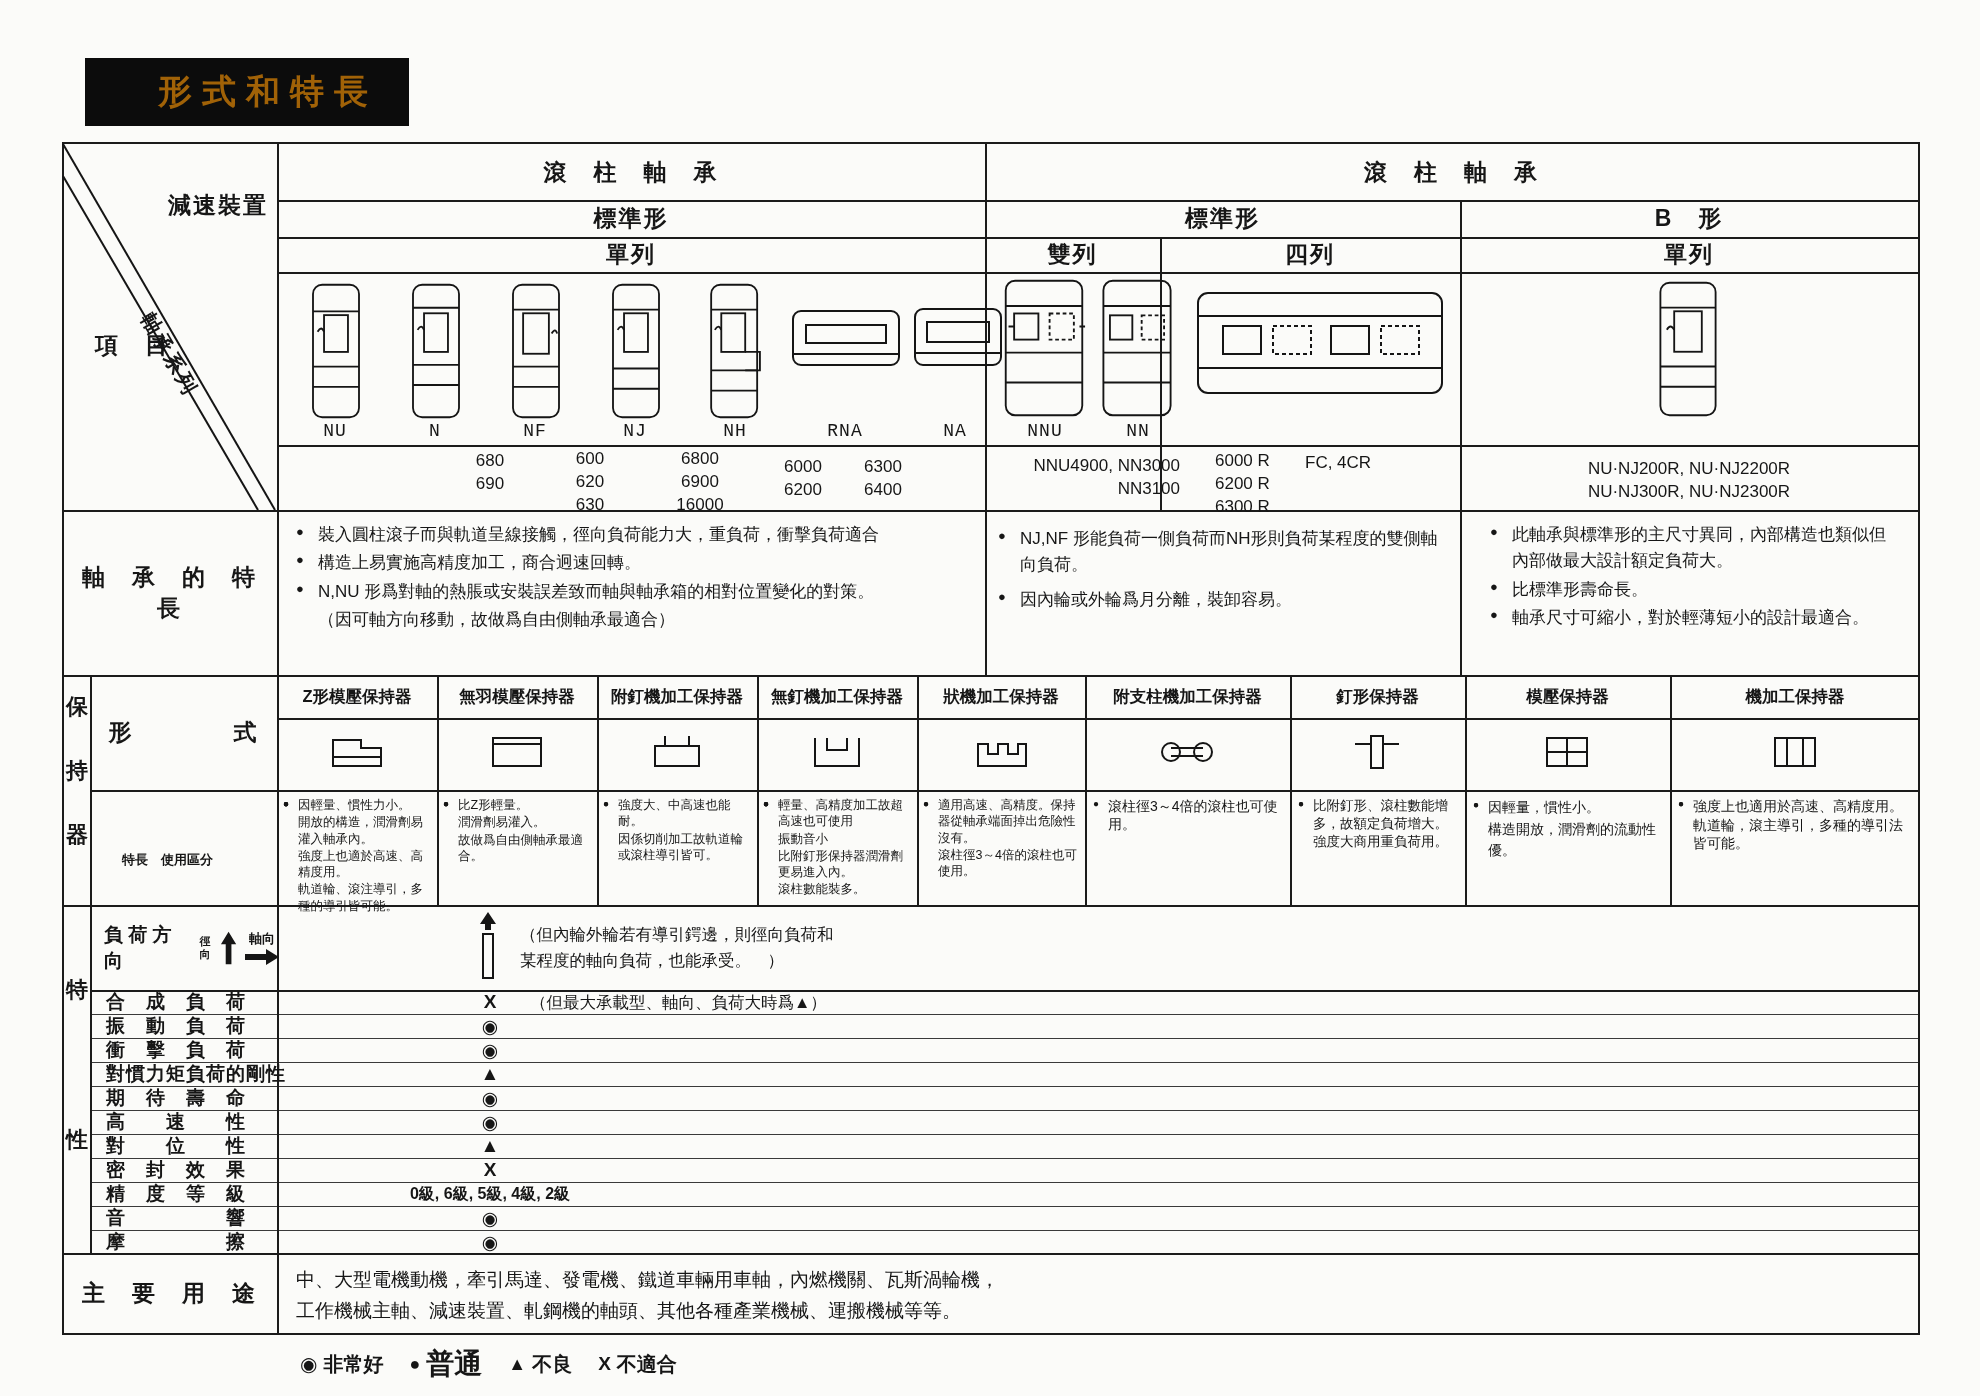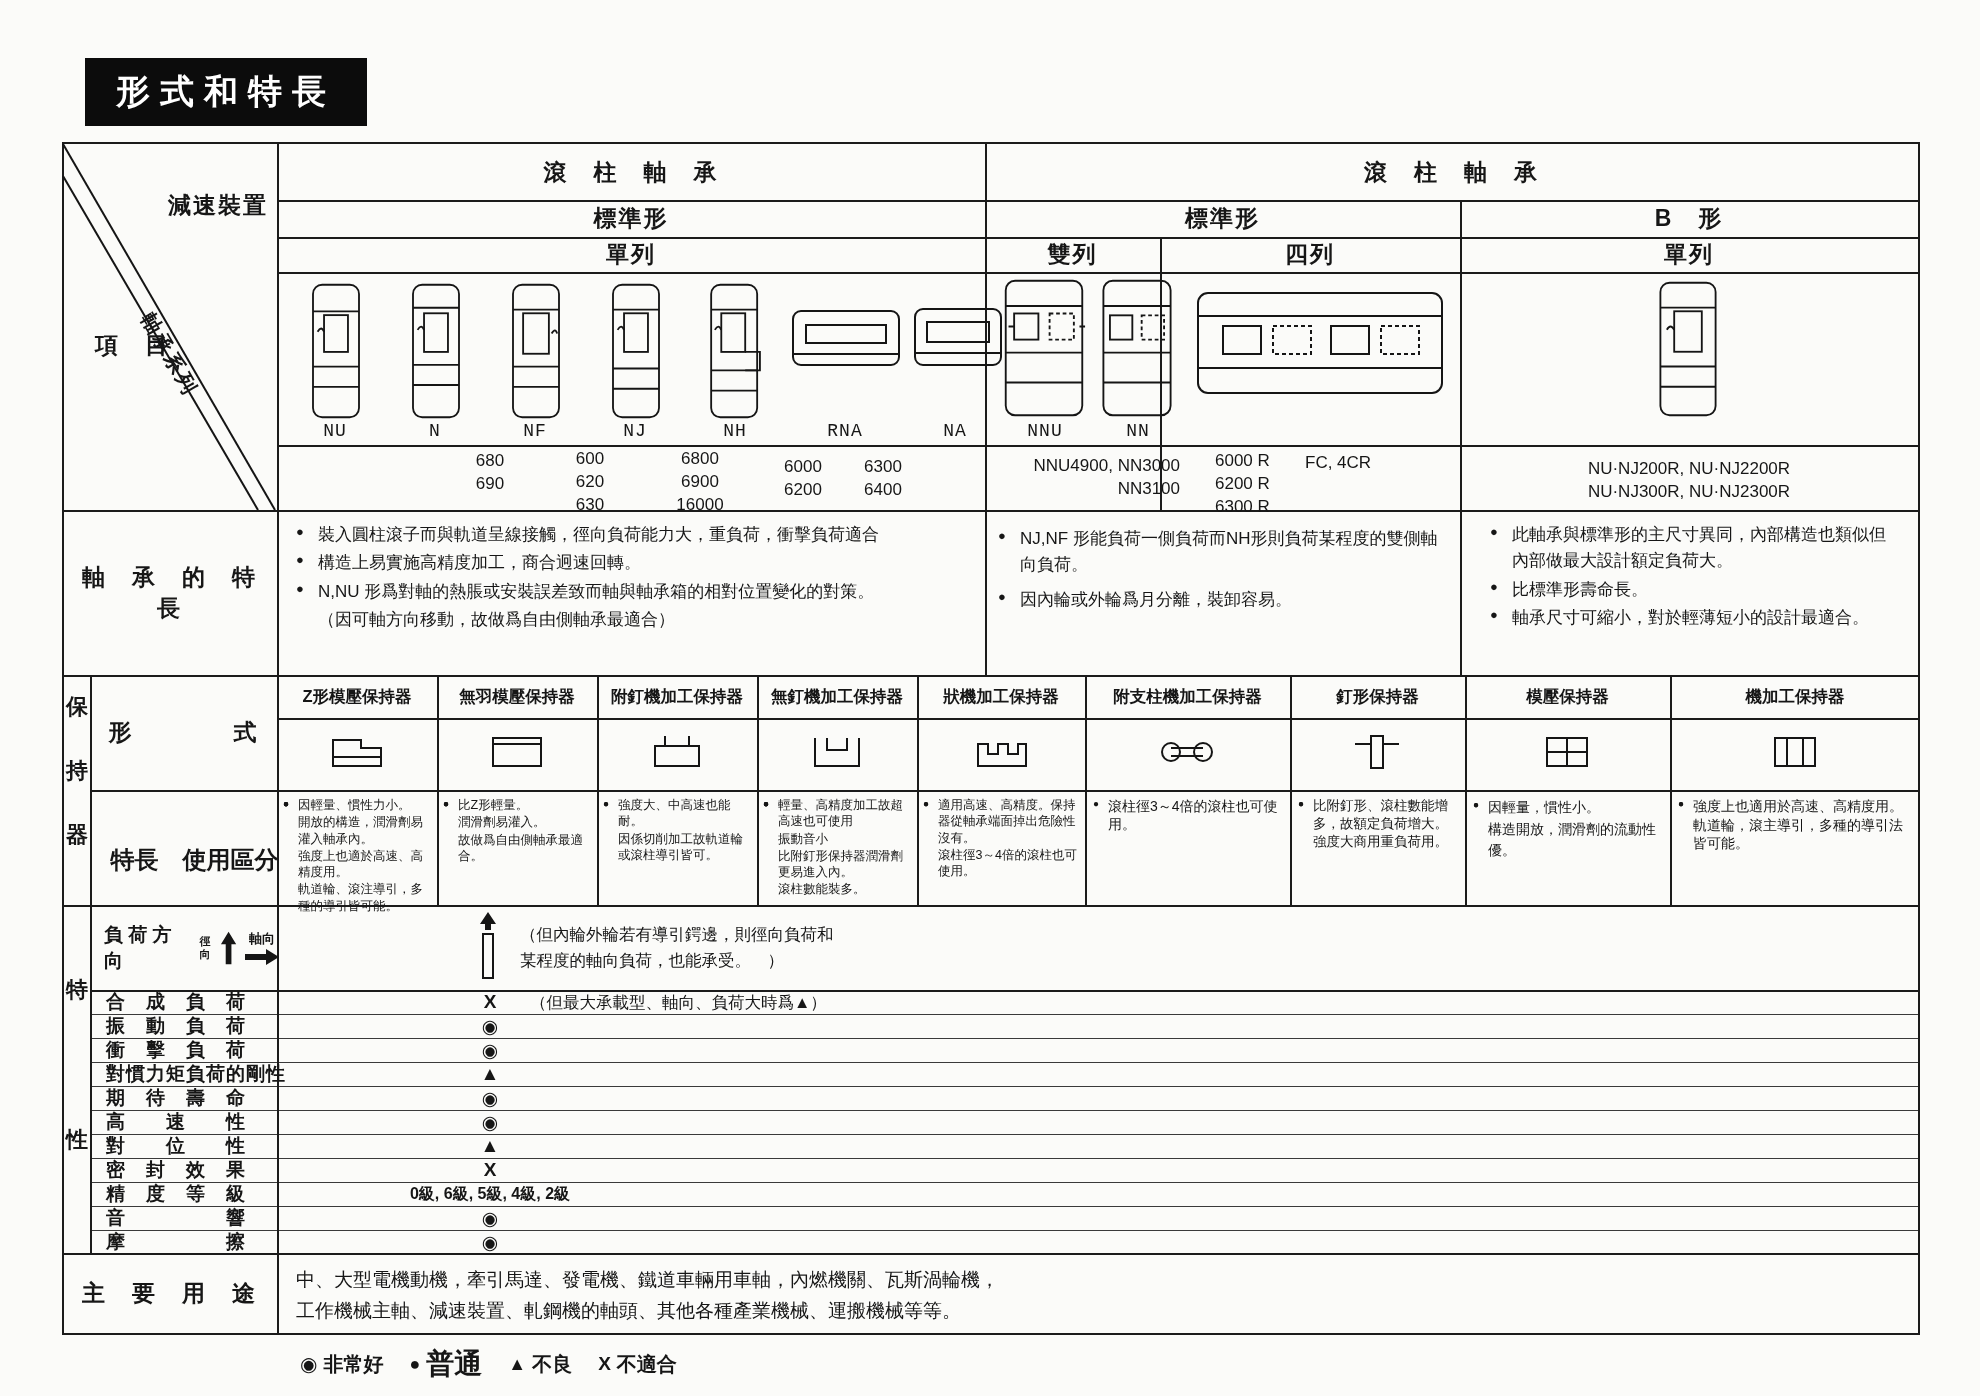--- a/index.html
+++ b/index.html
@@ -6,22 +6,22 @@
   .page{position:relative;width:1980px;height:1396px;background:#fbfbf9;overflow:hidden;
         font-family:"Liberation Sans","DejaVu Sans",sans-serif;color:#161616;}
   .abs{position:absolute;}
   .hl{position:absolute;height:2px;background:#1b1b1b;}
   .hl.thin{height:1px;background:#3a3a3a;}
   .vl{position:absolute;width:2px;background:#1b1b1b;}
   .pre{white-space:pre-line;}
   .ctr{display:flex;align-items:center;justify-content:center;text-align:center;}
   .b{font-weight:bold;}
   .title-box{position:absolute;left:85px;top:58px;width:282px;height:68px;background:#0c0c0c;
-             color:#ffffff;display:flex;align-items:center;justify-content:center;
-             font-size:34px;font-weight:bold;letter-spacing:10px;}
+             color:#a16207;display:flex;align-items:center;justify-content:center;
+             font-size:34px;font-weight:bold;letter-spacing:10px;padding-left:42px;}
   .hdr{font-size:23px;font-weight:bold;letter-spacing:2px;}
   .code{font-size:18px;letter-spacing:1px;font-family:Liberation Mono, monospace;}
   .series{font-size:17px;line-height:1.35;}
   .feat{font-size:17px;line-height:1.55;}
   .feat .bl{position:relative;padding-left:22px;margin:2px 0;}
   .bl::before{content:"●";position:absolute;left:0;top:0;font-size:13px;}
   .cage-title{font-size:16.5px;font-weight:bold;display:flex;align-items:center;justify-content:center;text-align:center;}
   .cage-txt{font-size:12.5px;line-height:1.3;}
   .cage-txt .bl{padding-left:15px;margin:1px 0;}
   .cage-txt .bl::before{font-size:10px;top:1px;}
@@ -233,21 +233,21 @@
   <div class="abs feat" style="left:1490px;top:520px;width:412px">
     <div class="bl">此軸承與標準形的主尺寸異同，內部構造也類似但內部做最大設計額定負荷大。</div>
     <div class="bl">比標準形壽命長。</div>
     <div class="bl">軸承尺寸可縮小，對於輕薄短小的設計最適合。</div>
   </div>
 
   <div class="abs sidechar" style="left:66px;top:692px">保</div>
   <div class="abs sidechar" style="left:66px;top:756px">持</div>
   <div class="abs sidechar" style="left:66px;top:820px">器</div>
   <div class="abs ctr hdr" style="left:90px;top:675px;width:187px;height:115px">形　　　　式</div>
-  <div class="abs ctr b" style="left:101px;top:790px;width:187px;height:139px;font-size:24px">特長　使用區分</div>
+  <div class="abs ctr b" style="left:74px;top:790px;width:187px;height:139px;font-size:13px">特長　使用區分</div>
 
   <div class="abs cage-title" style="left:279px;top:675px;width:156px;height:43px">Z形模壓保持器</div>
   <div class="abs cage-title" style="left:439px;top:675px;width:156px;height:43px">無羽模壓保持器</div>
   <div class="abs cage-title" style="left:599px;top:675px;width:156px;height:43px">附釘機加工保持器</div>
   <div class="abs cage-title" style="left:759px;top:675px;width:156px;height:43px">無釘機加工保持器</div>
   <div class="abs cage-title" style="left:919px;top:675px;width:164px;height:43px">狀機加工保持器</div>
   <div class="abs cage-title" style="left:1087px;top:675px;width:201px;height:43px">附支柱機加工保持器</div>
   <div class="abs cage-title" style="left:1292px;top:675px;width:171px;height:43px">釘形保持器</div>
   <div class="abs cage-title" style="left:1467px;top:675px;width:201px;height:43px">模壓保持器</div>
   <div class="abs cage-title" style="left:1672px;top:675px;width:246px;height:43px">機加工保持器</div>

